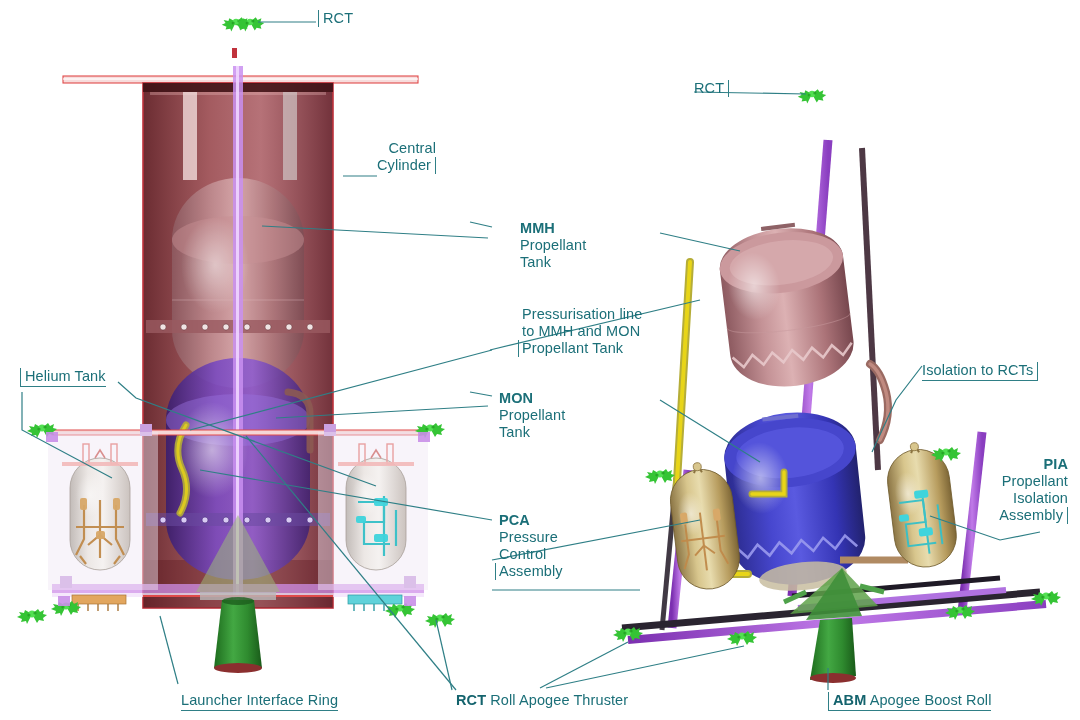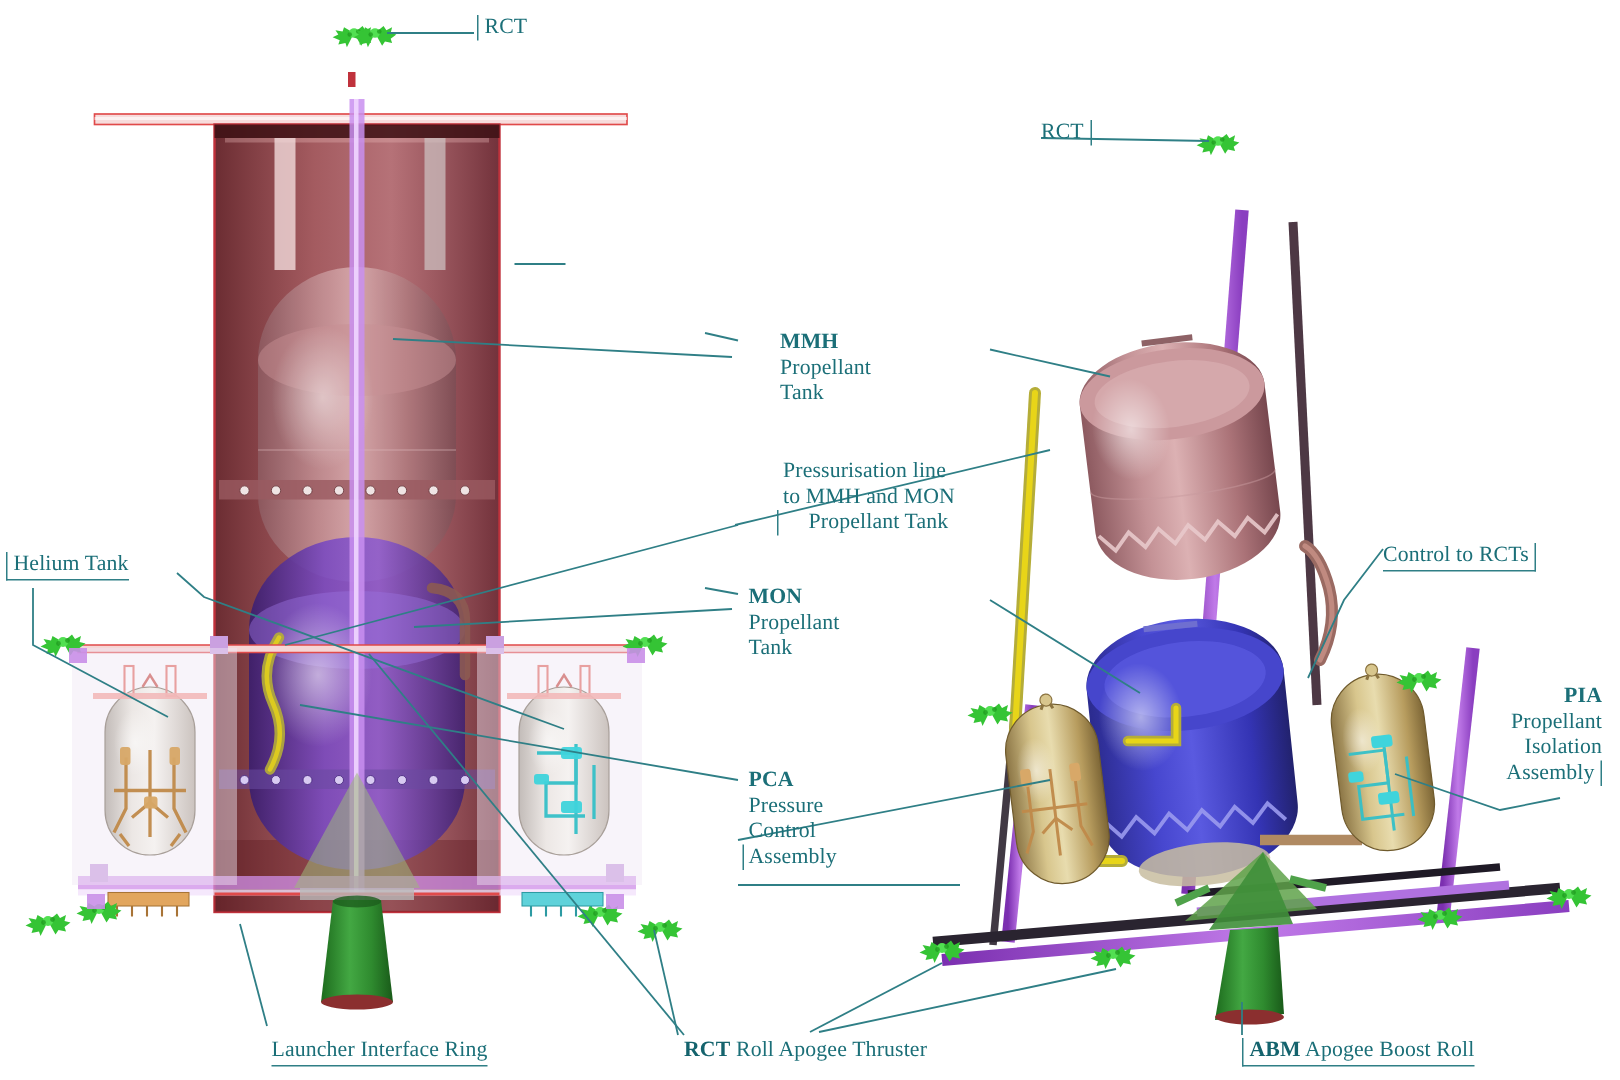--- a/index.html
+++ b/index.html
@@ -5,21 +5,21 @@
 <style>
   html,body{margin:0;padding:0;background:#ffffff;}
   body{
     width:1080px;height:720px;overflow:hidden;position:relative;
     font-family:"Liberation Sans", sans-serif;
     color:#1f6b73;
   }
   #stage{position:absolute;left:0;top:0;width:1080px;height:720px;}
   svg#art{position:absolute;left:0;top:0;width:1080px;height:720px;}
 
-  .lbl{position:absolute;color:#1b6f78;font-size:14.5px;line-height:17px;letter-spacing:.1px;white-space:nowrap;font-family:Liberation Serif, serif;}
+  .lbl{position:absolute;color:#1b6f78;font-size:14.5px;line-height:17px;letter-spacing:.1px;white-space:nowrap;}
   .lbl .b{font-weight:bold;color:#14636d;}
   .lbl.u{border-left:1.6px solid #2f7f86;padding-left:4px;}
   .lbl.ur{border-right:1.6px solid #2f7f86;padding-right:4px;}
   .lbl.ub{border-bottom:1.6px solid #2f7f86;padding-bottom:1px;}
   .lbl.right{text-align:right;}
   .ttl{font-weight:bold;}
 </style>
 </head>
 <body>
 
@@ -455,52 +455,56 @@
 </svg>
 
 <div class="lbl u" style="left:318px;top:10px;">
   <span>RCT</span>
 </div>
 
 <div class="lbl ur" style="left:694px;top:80px;">
   <span>RCT</span>
 </div>
 
+<div class="lbl right" style="left:296px;top:140px;width:140px;">
+  <div>Central</div>
+  <div style="border-right:1.6px solid #2f7f86;padding-right:4px;display:inline-block;">Cylinder</div>
+</div>
 
 <div class="lbl" style="left:520px;top:220px;">
   <div class="ttl">MMH</div>
   <div>Propellant</div>
   <div>Tank</div>
 </div>
 
 <div class="lbl" style="left:522px;top:306px;">
   <div>Pressurisation line</div>
   <div>to MMH and MON</div>
-  <div style="border-left:1.6px solid #2f7f86;padding-left:20px;margin-left:-4px;display:inline-block;">Propellant Tank</div>
+  <div style="border-left:1.6px solid #2f7f86;padding-left:3px;margin-left:-4px;display:inline-block;">Propellant Tank</div>
 </div>
 
 <div class="lbl" style="left:499px;top:390px;">
   <div class="ttl">MON</div>
   <div>Propellant</div>
   <div>Tank</div>
 </div>
 
 <div class="lbl" style="left:499px;top:512px;">
   <div class="ttl">PCA</div>
   <div>Pressure</div>
   <div>Control</div>
   <div class="ub" style="border-left:1.6px solid #2f7f86;padding-left:3px;margin-left:-4px;display:inline-block;">Assembly</div>
 </div>
 
-<div class="lbl u ub" style="left:4px;top:368px;">
+<div class="lbl u ub" style="left:20px;top:368px;">
   <span>Helium Tank</span>
 </div>
 
 <div class="lbl ur ub" style="left:922px;top:362px;">
-  <span>Control to RCTs</span>
+  <span>Isolation to RCTs</span>
 </div>
 
 <div class="lbl right" style="left:940px;top:456px;width:128px;">
   <div class="ttl">PIA</div>
   <div>Propellant</div>
   <div>Isolation</div>
   <div class="ub" style="border-right:1.6px solid #2f7f86;padding-right:4px;display:inline-block;">Assembly</div>
 </div>
 
 <div class="lbl ub" style="left:181px;top:692px;">

